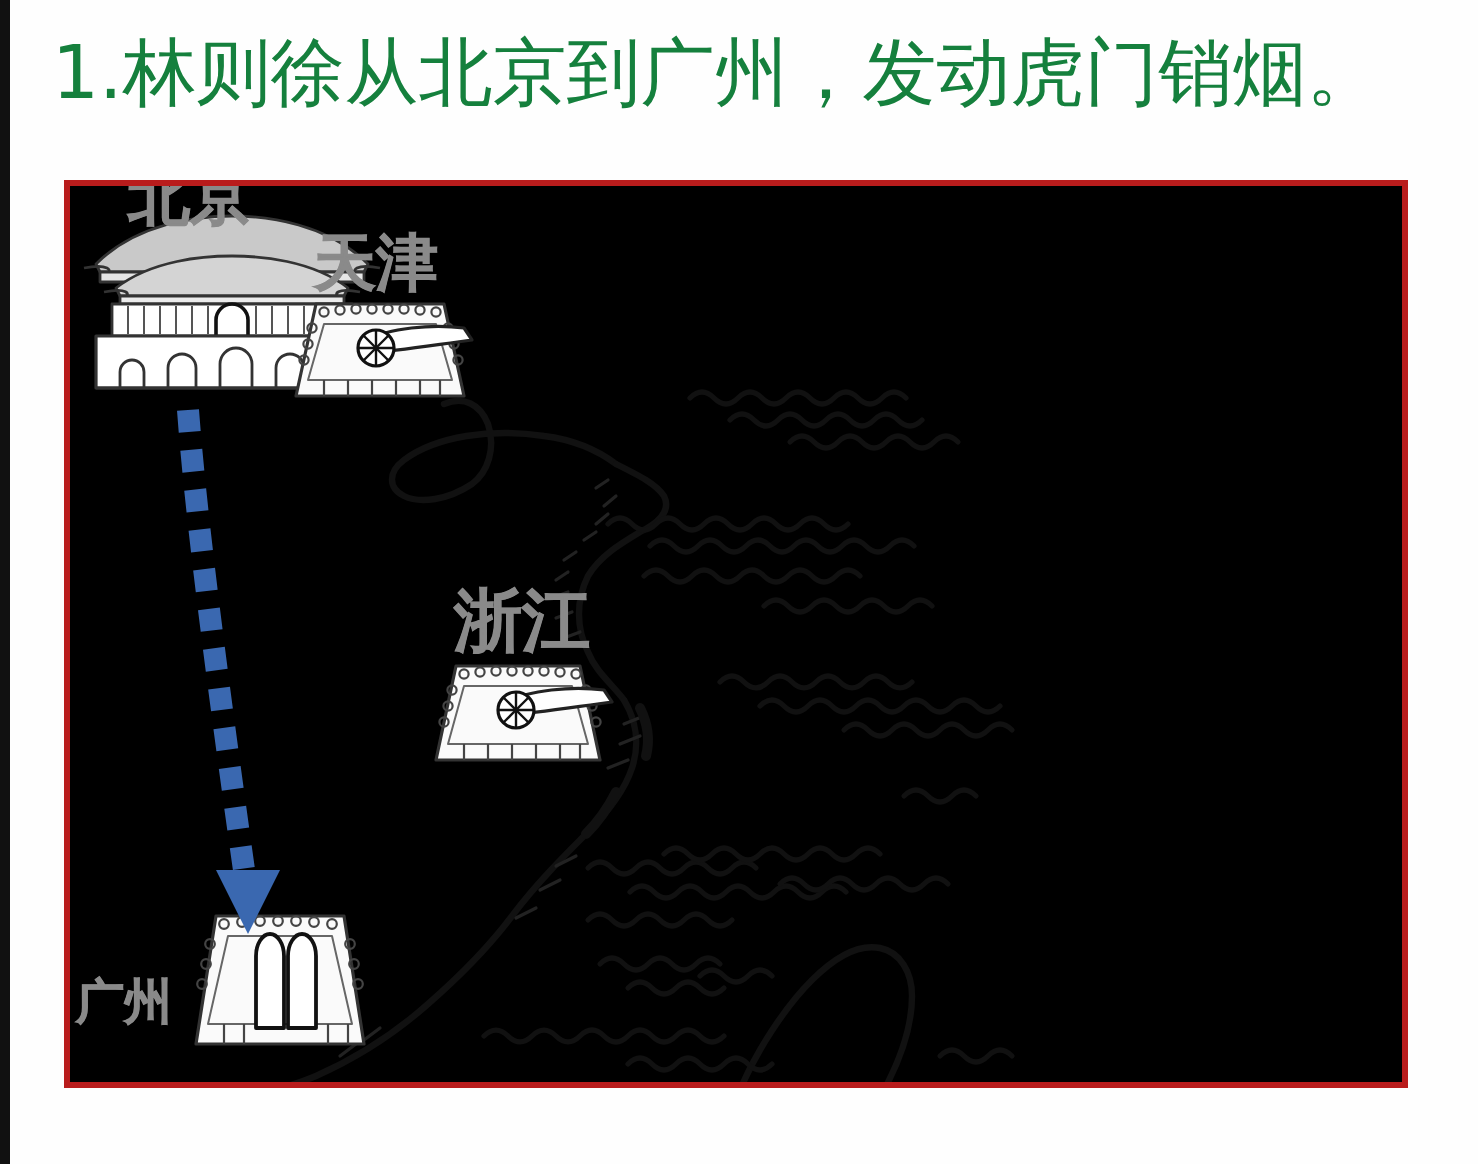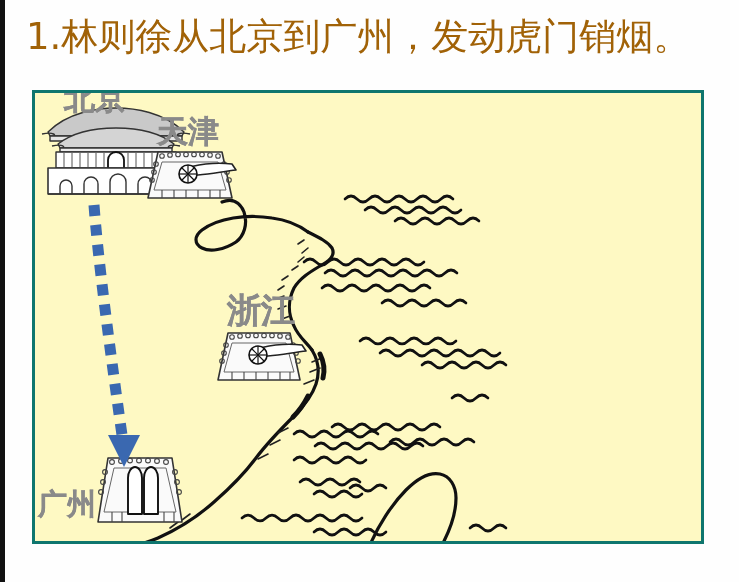--- a/index.html
+++ b/index.html
@@ -33,33 +33,33 @@
   
   #title {
     position: absolute;
     left: 26px;
     top: 8px;
     width: 700px;
     height: 58px;
     font-size: 37px;
     line-height: 58px;
     font-weight: 500;
-    color: #a16207;
+    color: #15803d;
     white-space: nowrap;
     letter-spacing: 0px;
   }
   
   #map-frame {
     position: absolute;
     left: 32px;
     top: 90px;
     width: 672px;
     height: 454px;
-    border: 3px solid #0f766e;
-    background: #fef9c3;
+    border: 3px solid #b91c1c;
+    background: #000000;
     box-sizing: border-box;
     overflow: hidden;
   }
   #map-svg {
     position: absolute;
     left: -3px;
     top: -3px;
   }
   
   .city-label {
@@ -80,21 +80,21 @@
     font-size: 31px;
   }
   #label-zhejiang {
     left: 192px;
     top: 195px;
     font-size: 34px;
   }
   #label-guangzhou {
     left: 3px;
     top: 392px;
-    font-size: 29px;
+    font-size: 24px;
   }
 </style>
 </head>
 <body>
 
 <div id="page">
 
   <div id="left-edge-bar"></div>
 
   <div id="title">1.林则徐从北京到广州，发动虎门销烟。</div>

